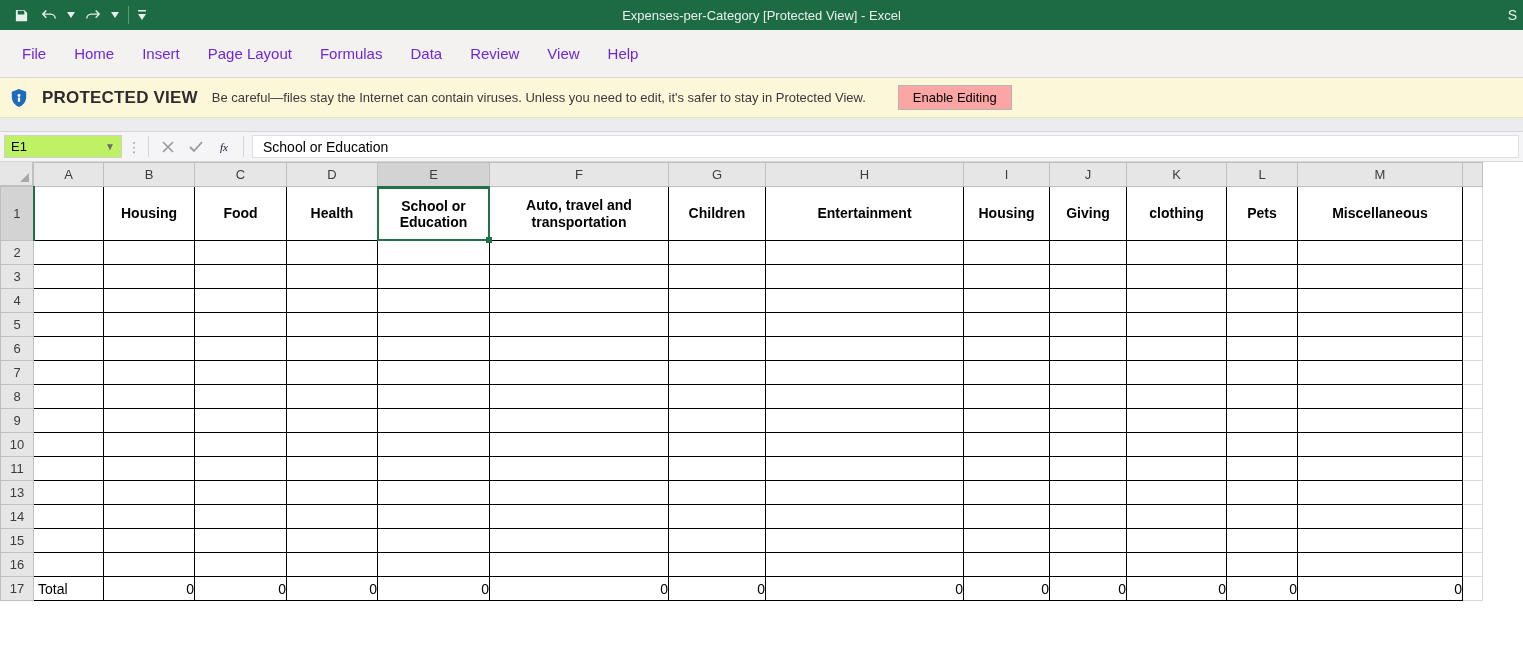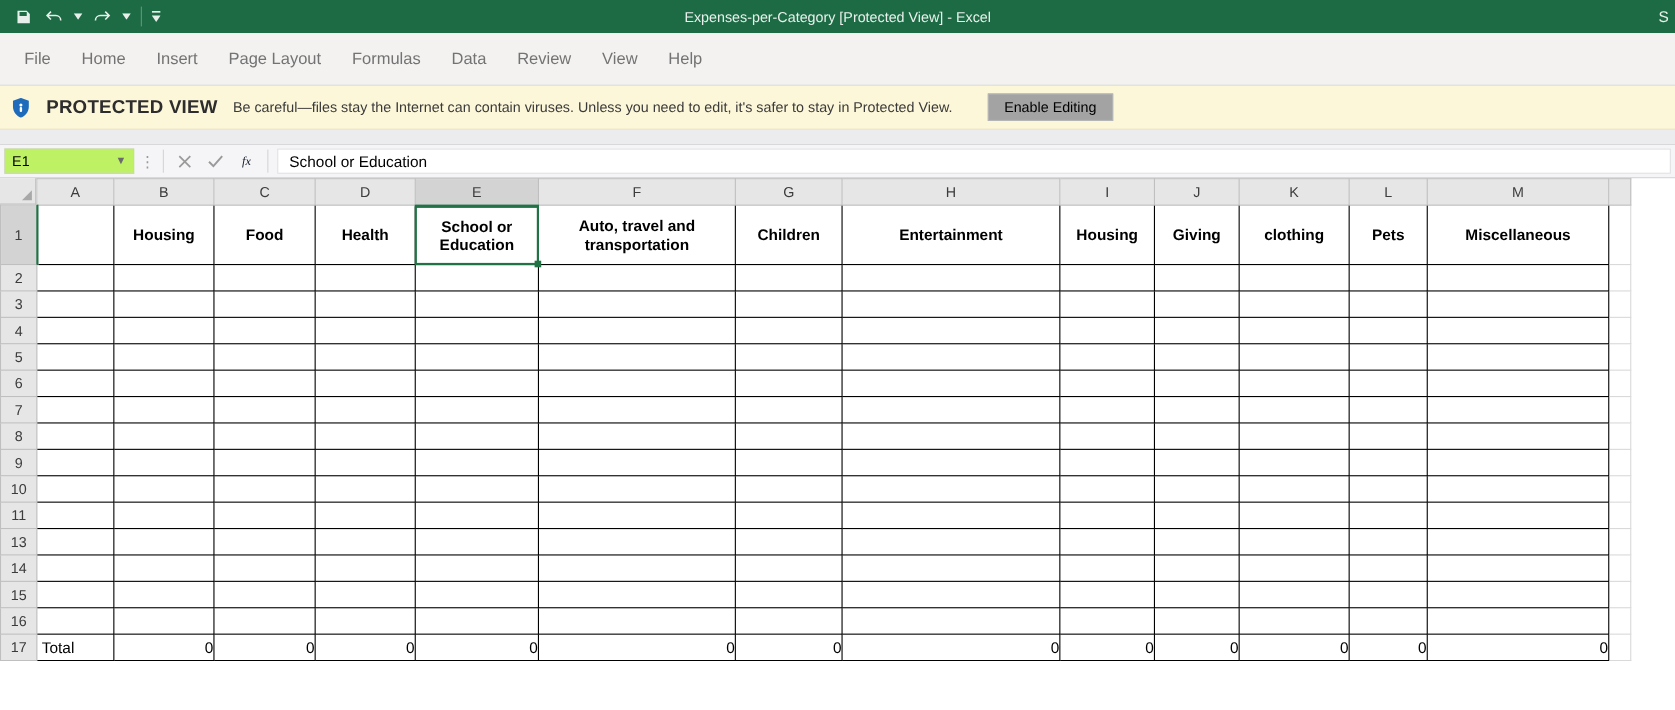--- a/index.html
+++ b/index.html
@@ -9,31 +9,31 @@
   .title-bar { background: #1c6b45; height: 30px; display: flex; align-items: center; color: #fff; position: relative; }
   .qat { display: flex; align-items: center; gap: 2px; padding-left: 8px; }
   .qat-btn { width: 26px; height: 26px; display: flex; align-items: center; justify-content: center; color: #e6efe9; cursor: pointer; }
   .qat-btn svg { display:block; }
   .qat-sep { width: 1px; height: 18px; background: rgba(255,255,255,0.3); margin: 0 4px; }
   .title-text { position: absolute; left: 50%; transform: translateX(-50%); font-size: 13px; color: #e9f0eb; white-space: nowrap; }
   .title-s { position: absolute; right: 6px; color: #e9f0eb; font-size: 14px; }
 
   
   .ribbon { background: #f3f2f1; height: 48px; display: flex; align-items: center; padding-left: 8px; gap: 0; border-bottom: 1px solid #d8d8d8; }
-  .ribbon .tab { padding: 12px 14px; font-size: 15px; color: #737373; cursor: pointer; }
+  .ribbon .tab { padding: 12px 14px; font-size: 15px; color: #6d28d9; cursor: pointer; }
   .tellme { display: flex; align-items: center; gap: 10px; margin-left: 18px; color: #6a6a6a; }
   .tellme svg { opacity: .7; }
   .tellme-text { font-size: 15px; color: #6a6a6a; }
 
   
   .pv-bar { background: #fcf7d9; height: 40px; display: flex; align-items: center; padding: 0 10px; gap: 14px; border-bottom: 1px solid #e7e2bf; }
   .pv-icon { width: 18px; height: 18px; }
   .pv-title { font-weight: 600; font-size: 17px; color: #2d2d2d; letter-spacing: .2px; }
   .pv-msg { font-size: 13px; color: #3a3a3a; }
-  .pv-btn { margin-left: 18px; background: #a3a3a3; border: 1px solid #b5b5b5; padding: 4px 14px; font-size: 13px; cursor: pointer; }
+  .pv-btn { margin-left: 18px; background: #fca5a5; border: 1px solid #b5b5b5; padding: 4px 14px; font-size: 13px; cursor: pointer; }
 
   
   .blank-strip { height: 14px; background: #ececef; border-bottom: 1px solid #d6d6d9; }
 
   
   .formula-bar { height: 30px; display: flex; align-items: stretch; background: #f5f5f7; border-bottom: 1px solid #d6d6d9; }
   .name-box { width: 118px; display:flex; align-items:center; border: 1px solid #cfcfd2; background:#bef264; margin: 3px 0 3px 4px; padding: 0 6px; justify-content: space-between; font-size: 13px; }
   .name-box .dd { color:#6b6b6b; font-size:10px; }
   .fb-gap { width: 24px; display:flex; align-items:center; justify-content:center; color:#9a9a9a; }
   .fb-btns { display:flex; align-items:center; gap: 6px; padding: 0 6px; }

